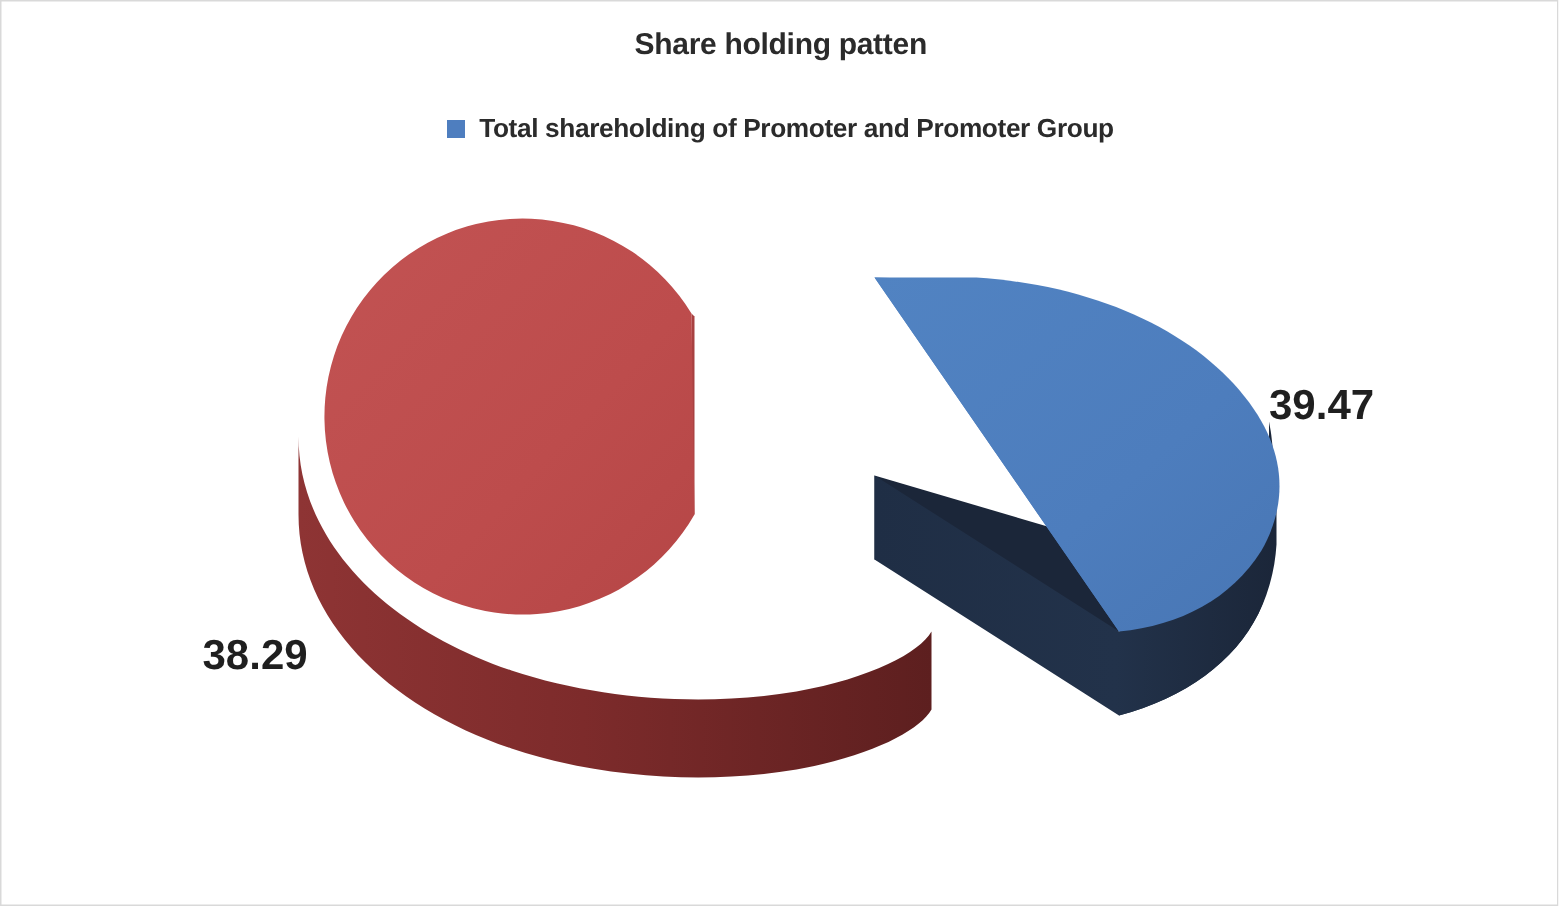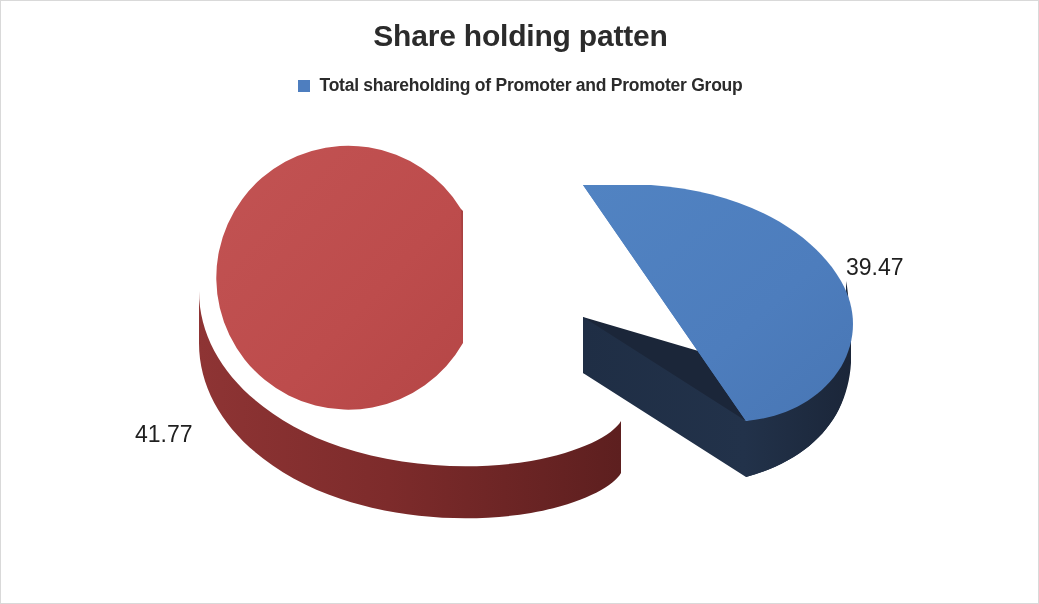--- a/index.html
+++ b/index.html
@@ -18,21 +18,21 @@
     border: 1px solid #d9d9d9;
     box-sizing: border-box;
     overflow: hidden;
   }
   #chart-title {
     position: absolute;
     top: 18px;
     left: 0;
     width: 1039px;
     text-align: center;
-    font-size: 30px;
+    font-size: 20px;
     font-weight: bold;
     color: #2b2b2b;
     letter-spacing: -0.2px;
   }
   #legend {
     position: absolute;
     top: 74px;
     left: 0;
     width: 1039px;
     display: flex;
@@ -58,22 +58,22 @@
     white-space: nowrap;
     letter-spacing: -0.25px;
   }
   #pie-svg {
     position: absolute;
     left: 0;
     top: 0;
   }
   .data-label {
     position: absolute;
-    font-size: 23px;
-    font-weight: normal;
+    font-size: 28px;
+    font-weight: bold;
     color: #1f1f1f;
     white-space: nowrap;
   }
   #label-blue {
     left: 845px;
     top: 253px;
   }
   #label-red {
     left: 134px;
     top: 420px;
@@ -177,15 +177,15 @@
     <path d="M 745,420
              L 582,184
              L 650,184
              C 740,190 810,228 840,280
              C 856,308 856,338 840,366
              C 820,398 786,416 745,420
              Z" fill="url(#blueTopGrad)"></path>
   </svg>
 
   <div class="data-label" id="label-blue">39.47</div>
-  <div class="data-label" id="label-red">41.77</div>
+  <div class="data-label" id="label-red">38.29</div>
 
 </div>
 
 </body></html>

